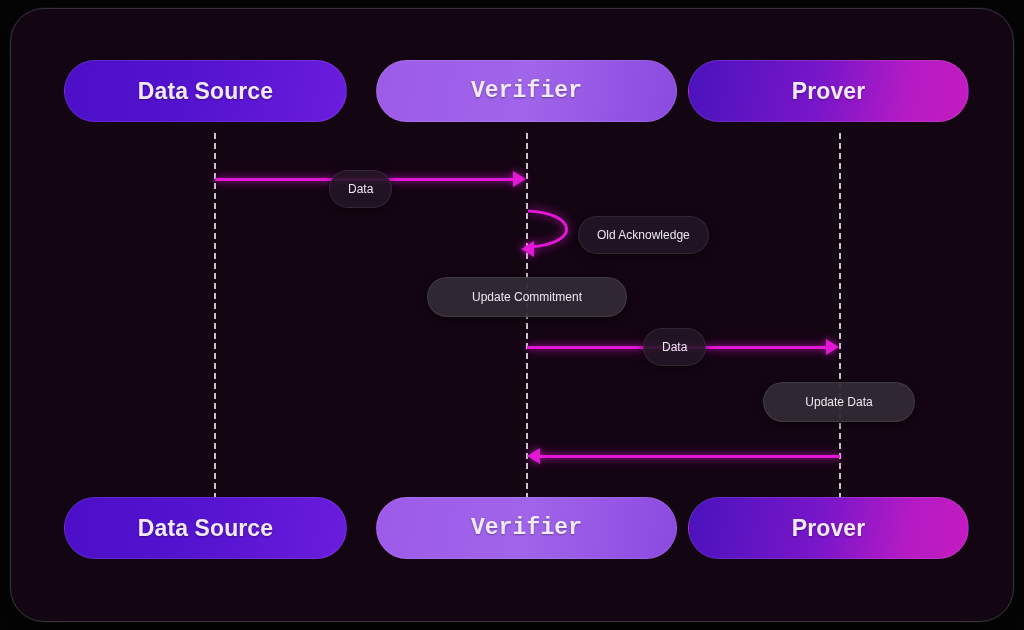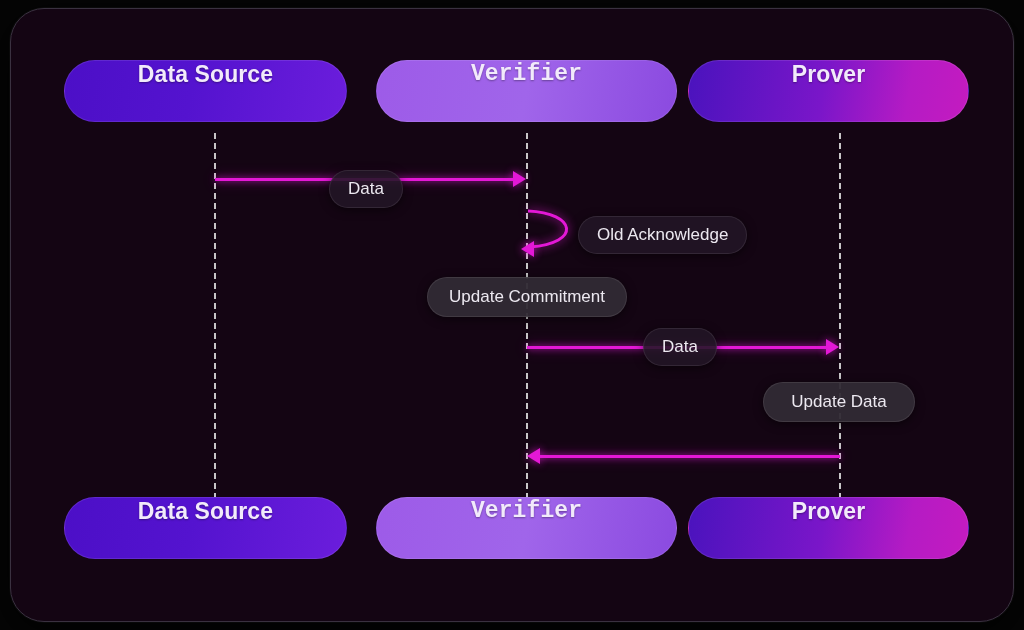--- a/index.html
+++ b/index.html
@@ -25,20 +25,21 @@
                 0 10px 40px rgba(0,0,0,0.9);
     overflow: hidden;
   }
 
   
   .actor-box {
     position: absolute;
     height: 62px;
     border-radius: 31px;
     display: flex;
+    align-items: center;
     justify-content: center;
     color: #f2eafb;
     font-size: 23px;
     font-weight: bold;
     letter-spacing: 0.1px;
     border: 1px solid rgba(255,255,255,0.10);
     text-shadow: 0 1px 2px rgba(0,0,0,0.35);
   }
 
   .actor-ds {
@@ -94,21 +95,21 @@
   
   .pill {
     position: absolute;
     display: flex;
     align-items: center;
     justify-content: center;
     border-radius: 22px;
     background: rgba(44,36,48,0.92);
     border: 1px solid rgba(255,255,255,0.085);
     color: #ece8f0;
-    font-size: 17px;
+    font-size: 12px;
     padding: 16px 18px;
     height: 38px;
     white-space: nowrap;
     box-shadow: 0 2px 10px rgba(0,0,0,0.55);
   }
   .pill.msg-pill {
     background: rgba(34,22,38,0.88);
   }
   .pill.note-pill {
     background: rgba(48,42,52,0.95);

